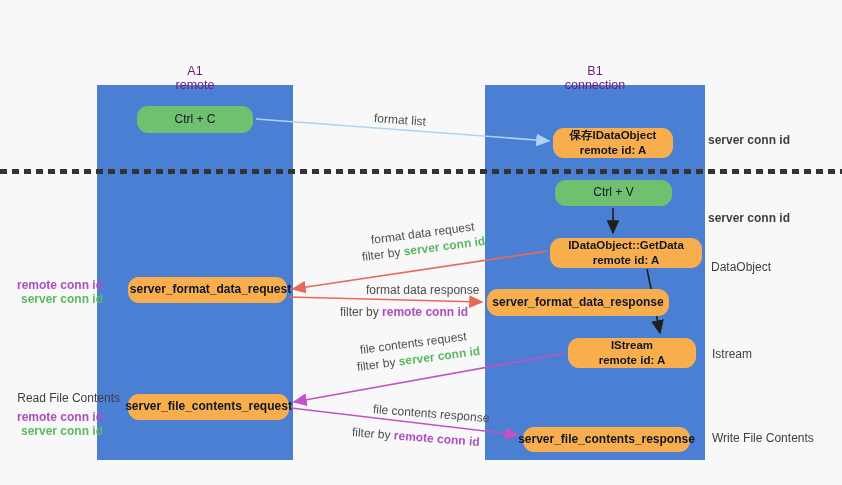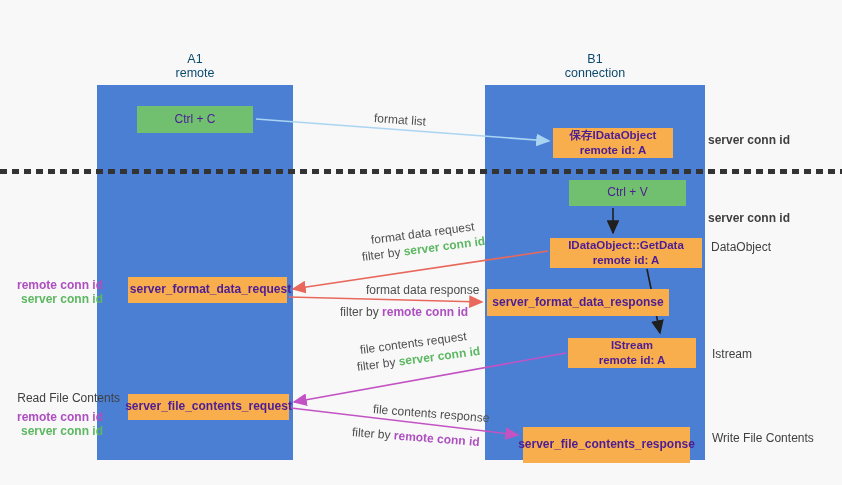--- a/index.html
+++ b/index.html
@@ -6,61 +6,61 @@
   html,body { background:#f7f7f8; }
   body { font-family:"Liberation Sans", sans-serif; }
   .canvas { position:relative; width:842px; height:485px; background:#f8f8f9; overflow:hidden; }
 
   .title { position:absolute; left:368px; top:8px; font-size:16px; color:#3a3a3a; line-height:1.25; z-index:4; }
 
   .lane { position:absolute; top:85px; height:375px; background:#4b7fd4; z-index:1; }
   .lane-left { left:97px; width:196px; }
   .lane-right { left:485px; width:220px; }
 
-  .lane-header { position:absolute; top:52px; text-align:center; font-size:12.5px; color:#0c4a6e; line-height:1.15; z-index:4; }
+  .lane-header { position:absolute; top:64px; text-align:center; font-size:12.5px; color:#701a75; line-height:1.15; z-index:4; }
   .lane-header.lh-left { left:97px; width:196px; }
   .lane-header.lh-right { left:485px; width:220px; }
 
   .dotted-line { position:absolute; left:0; top:169px; width:842px; height:5px; z-index:5;
     background:repeating-linear-gradient(90deg,#333 0 7px,transparent 7px 12px); }
 
   .node { position:absolute; display:flex; flex-direction:column; align-items:center; justify-content:center;
-    color:#4c1d95; font-size:12px; text-align:center; line-height:1.3; z-index:3; white-space:nowrap; }
+    color:#0f172a; font-size:12px; text-align:center; line-height:1.3; z-index:3; white-space:nowrap;border-radius:11px; }
   .node.small { font-size:11.5px; }
   .green-node { background:#70c06f; }
   .orange-node { background:#f9ae4d;font-weight:bold; }
 
   .n-ctrl-c   { left:137px; top:106px; width:116px; height:27px; }
   .n-save     { left:553px; top:128px; width:120px; height:30px; }
-  .n-ctrl-v   { left:555px; top:180px; width:117px; height:26px;margin-left:14px; }
+  .n-ctrl-v   { left:555px; top:180px; width:117px; height:26px; }
   .n-getdata  { left:550px; top:238px; width:152px; height:30px; }
   .n-istream  { left:568px; top:338px; width:128px; height:30px; }
   .n-fmt-req  { left:128px; top:277px; width:159px; height:26px;padding-left:6px; }
   .n-fmt-resp { left:487px; top:289px; width:182px; height:27px; }
   .n-file-req { left:128px; top:394px; width:161px; height:26px; }
-  .n-file-resp{ left:523px; top:427px; width:167px; height:36px; }
+  .n-file-resp{ left:523px; top:427px; width:167px; height:25px; }
 
   .lbl { position:absolute; font-size:12px; color:#4e4e4e; white-space:nowrap; z-index:4; transform-origin:left center; }
   .green-text { color:#5cb860; font-weight:bold; }
   .purple-text { color:#ae4fc0; font-weight:bold; }
 
   .l-format-list   { left:374px; top:111px; transform:rotate(4deg); }
   .l-fdr           { left:371px; top:233px; transform:rotate(-7.5deg); }
   .l-fdr-filter    { left:362px; top:250px; transform:rotate(-7.5deg); }
   .l-fdresp        { left:366px; top:283px; }
   .l-fdresp-filter { left:340px; top:305px; }
   .l-fcr           { left:360px; top:343px; transform:rotate(-7.5deg); }
   .l-fcr-filter    { left:357px; top:360px; transform:rotate(-7.5deg); }
   .l-fcresp        { left:373px; top:402px; transform:rotate(4.5deg); }
   .l-fcresp-filter { left:352px; top:425px; transform:rotate(4.5deg); }
 
   .side-lbl { position:absolute; font-size:12px; color:#3f3f3f; white-space:nowrap; z-index:4; }
   .s-conn-top { left:708px; top:133px; }
   .s-conn-mid { left:708px; top:211px; }
-  .s-dataobject { left:711px; top:240px; }
+  .s-dataobject { left:711px; top:260px; }
   .s-istream { left:712px; top:347px; }
   .s-write { left:712px; top:431px; }
   .s-read { left:4px; top:391px; width:116px; text-align:right; }
   .side-stack { position:absolute; left:8px; width:95px; text-align:right; font-size:12px; line-height:1.2; z-index:4; white-space:nowrap; }
   .stack-format { top:278px; }
   .stack-file { top:410px; }
 
   svg.arrows { position:absolute; left:0; top:0; width:842px; height:485px; z-index:2; pointer-events:none; }
   .stroke-blue { stroke:#a9d5f2; stroke-width:1.6; }
   .stroke-black { stroke:#1f1f1f; stroke-width:1.6; }

